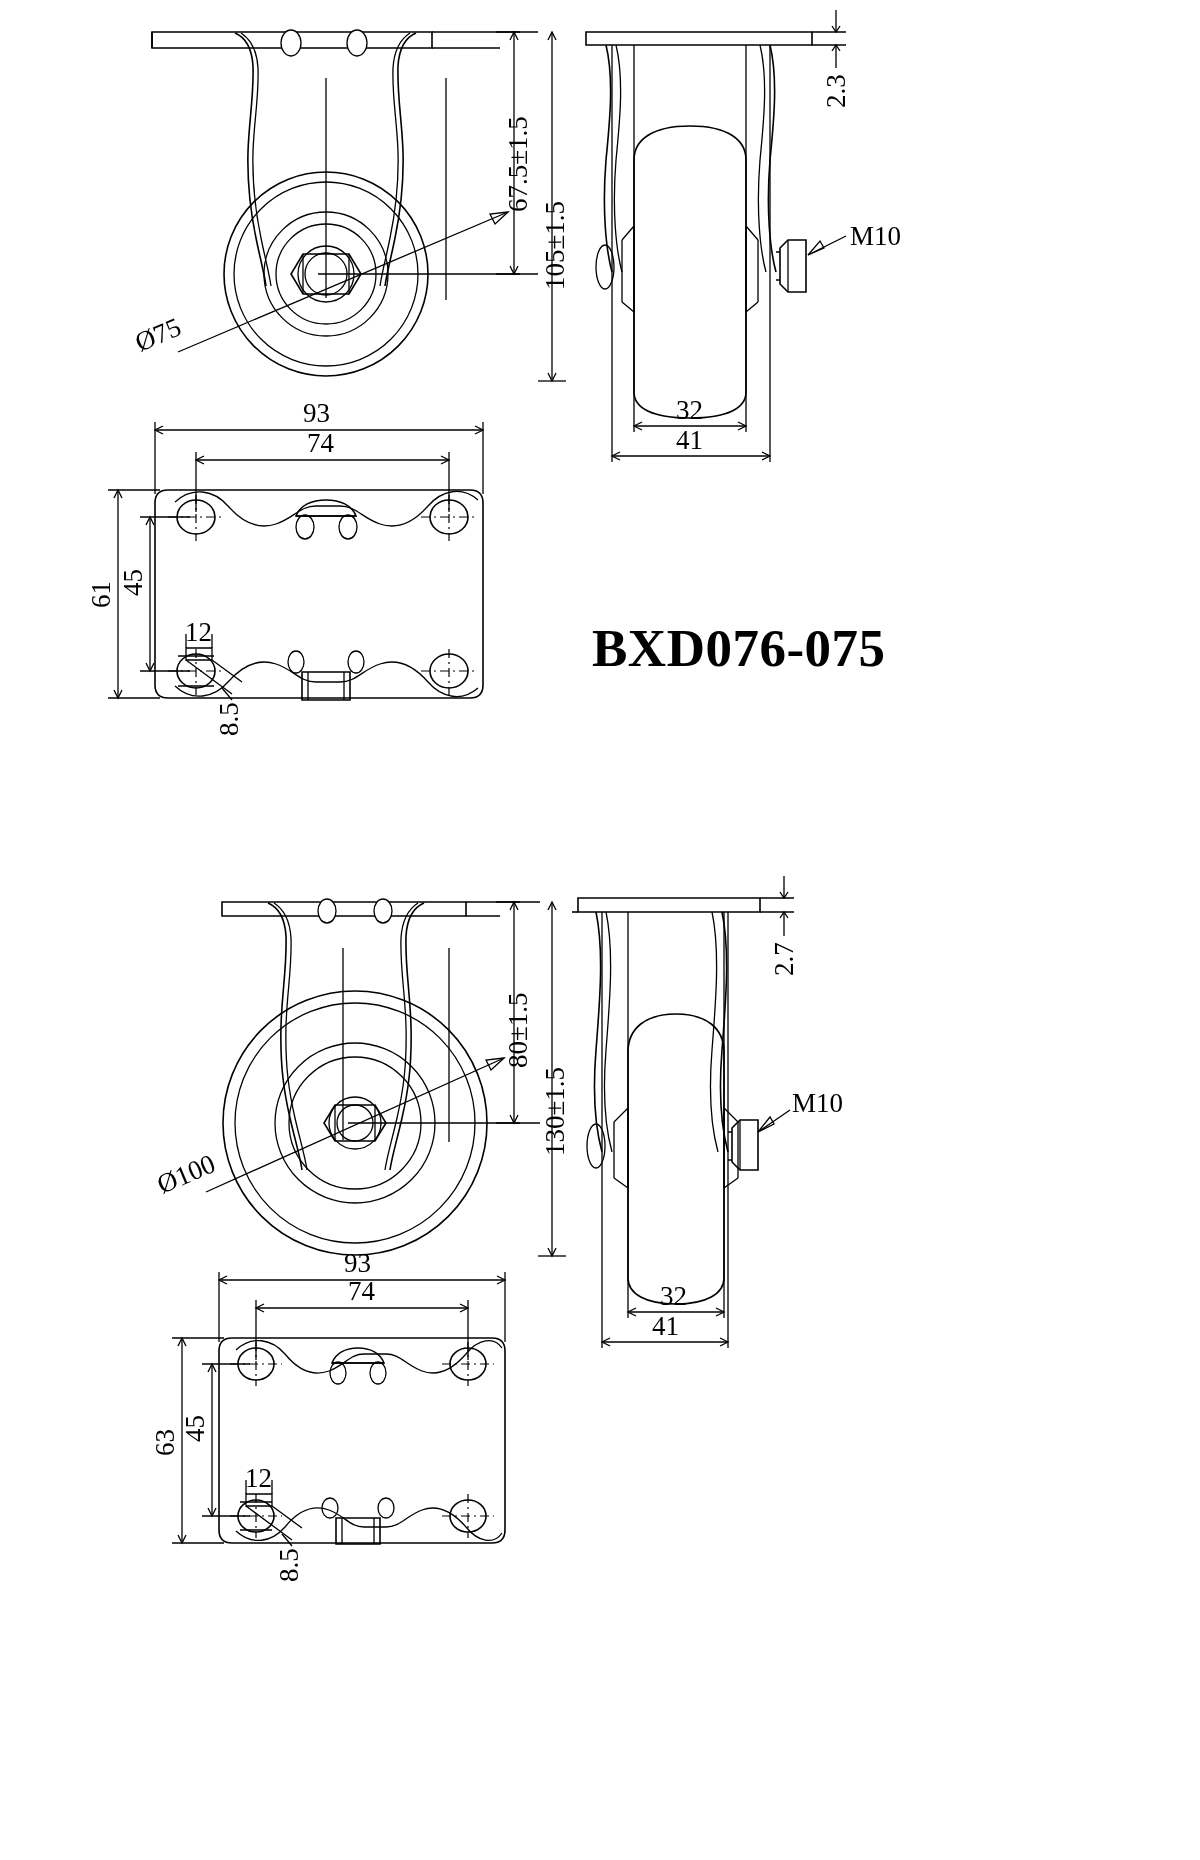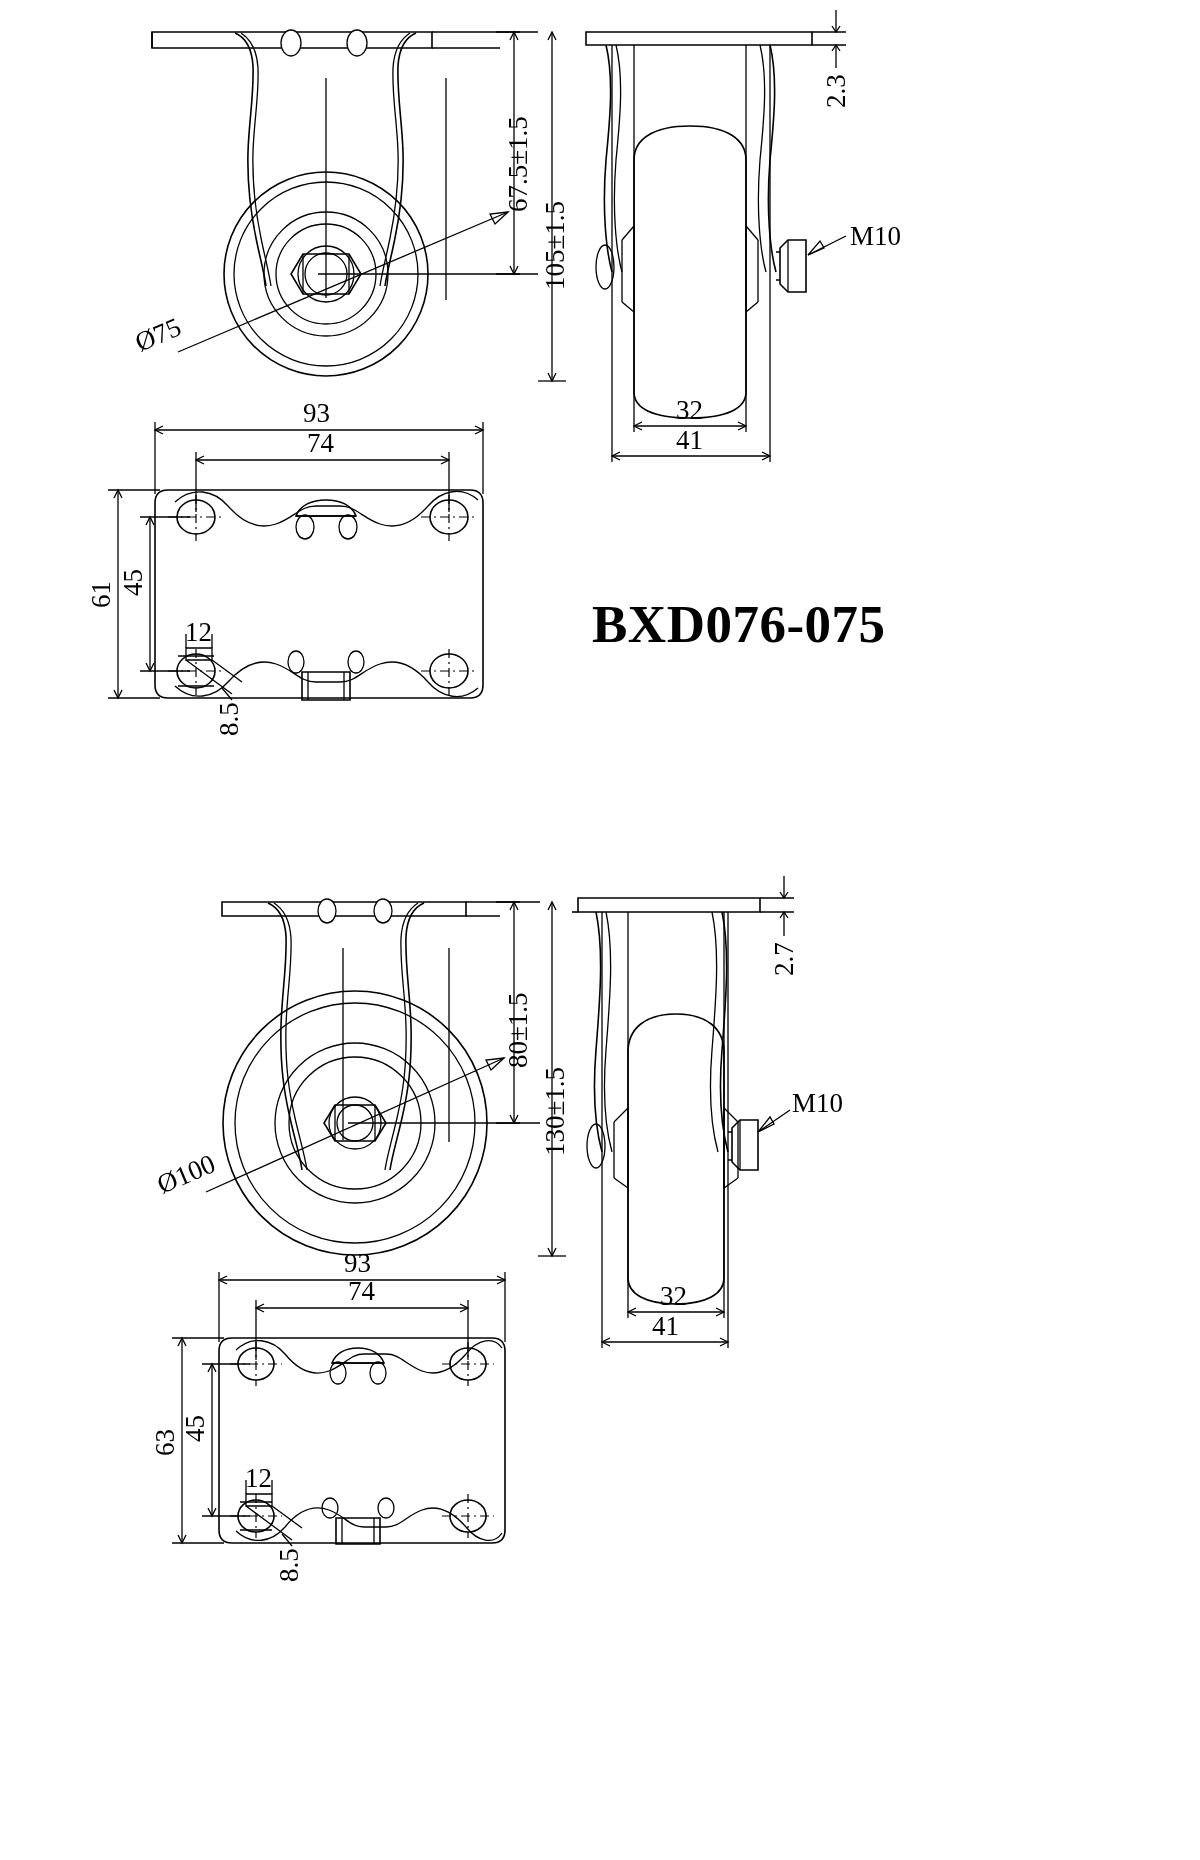--- a/index.html
+++ b/index.html
@@ -8,21 +8,21 @@
   .assembly{position:absolute;left:0;width:1200px;}
   #assembly-075{top:0;height:930px;}
   #assembly-100{top:870px;height:990px;}
   svg{display:block;}
   .ln{stroke:#000;fill:none;stroke-width:1.6;}
   .ln-thin{stroke:#000;fill:none;stroke-width:1.3;}
   .ln-dim{stroke:#000;fill:none;stroke-width:1.3;}
   .ln-center-s{stroke:#000;fill:none;stroke-width:1.2;stroke-dasharray:9 4 2 4;}
   .fillw{fill:#ffffff;}
   .dimtxt{font-family:"Liberation Serif",serif;font-size:27px;fill:#000;}
-  .partno{position:absolute;font-family:"Liberation Serif",serif;font-weight:bold;font-size:53px;letter-spacing:0.5px;color:#000;white-space:nowrap;}
+  .partno{position:absolute;font-family:"Liberation Serif",serif;font-weight:bold;font-size:53px;letter-spacing:0.5px;color:#000;white-space:nowrap;margin-top:24px;}
   #partno-075{left:592px;top:594px;}
 </style>
 </head>
 <body>
 
 <div class="page">
 
   <div class="assembly" id="assembly-075">
     <svg width="1200" height="930" viewBox="0 0 1200 930">
 

